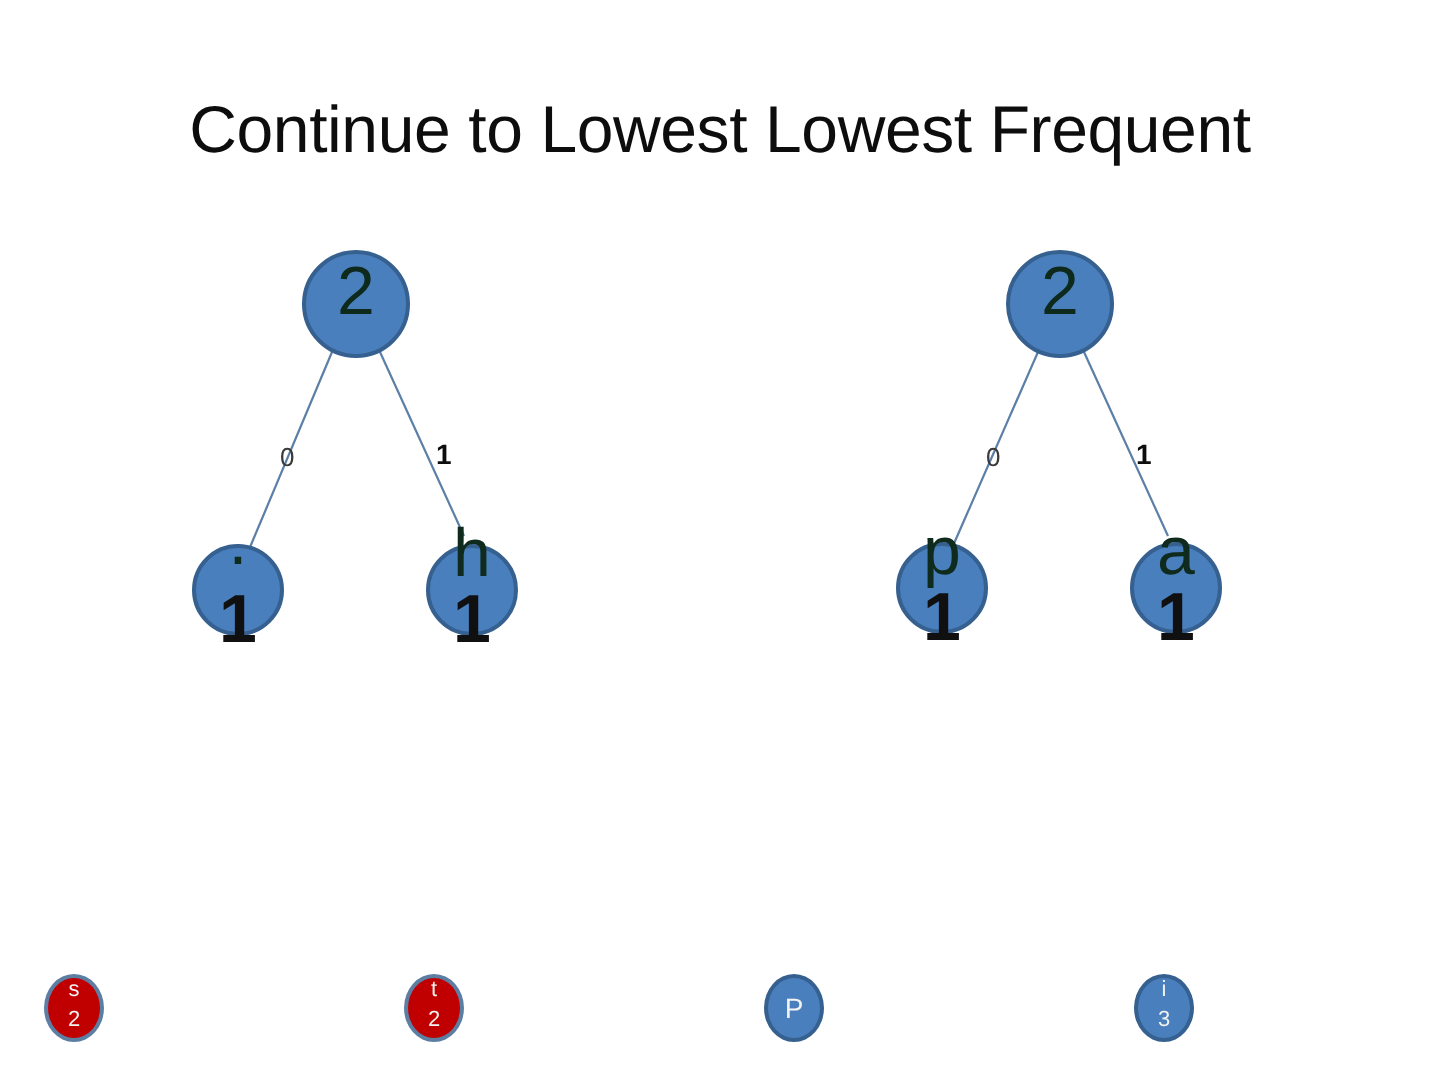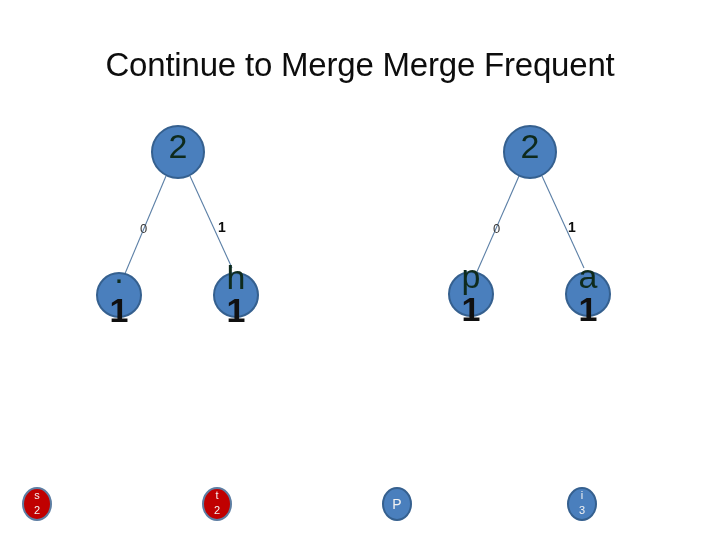--- a/index.html
+++ b/index.html
@@ -154,21 +154,21 @@
     font-size: 14px;
     color: #0d0d0d;
     font-weight: 700;
   }
 </style>
 </head>
 <body>
 
 <div id="slide">
 
-  <div id="title">Continue to Merge Merge Frequent</div>
+  <div id="title">Continue to Lowest Lowest Frequent</div>
 
   <div id="graph-layer">
 
     <svg id="edge-svg" viewBox="0 0 720 540" xmlns="http://www.w3.org/2000/svg">
 
       <line x1="166" y1="176" x2="124" y2="276" stroke="#5b7fa6" stroke-width="1.1"></line>
       <line x1="190" y1="176" x2="232" y2="268" stroke="#5b7fa6" stroke-width="1.1"></line>
 
       <line x1="519" y1="176" x2="476" y2="274" stroke="#5b7fa6" stroke-width="1.1"></line>
       <line x1="542" y1="176" x2="584" y2="268" stroke="#5b7fa6" stroke-width="1.1"></line>

